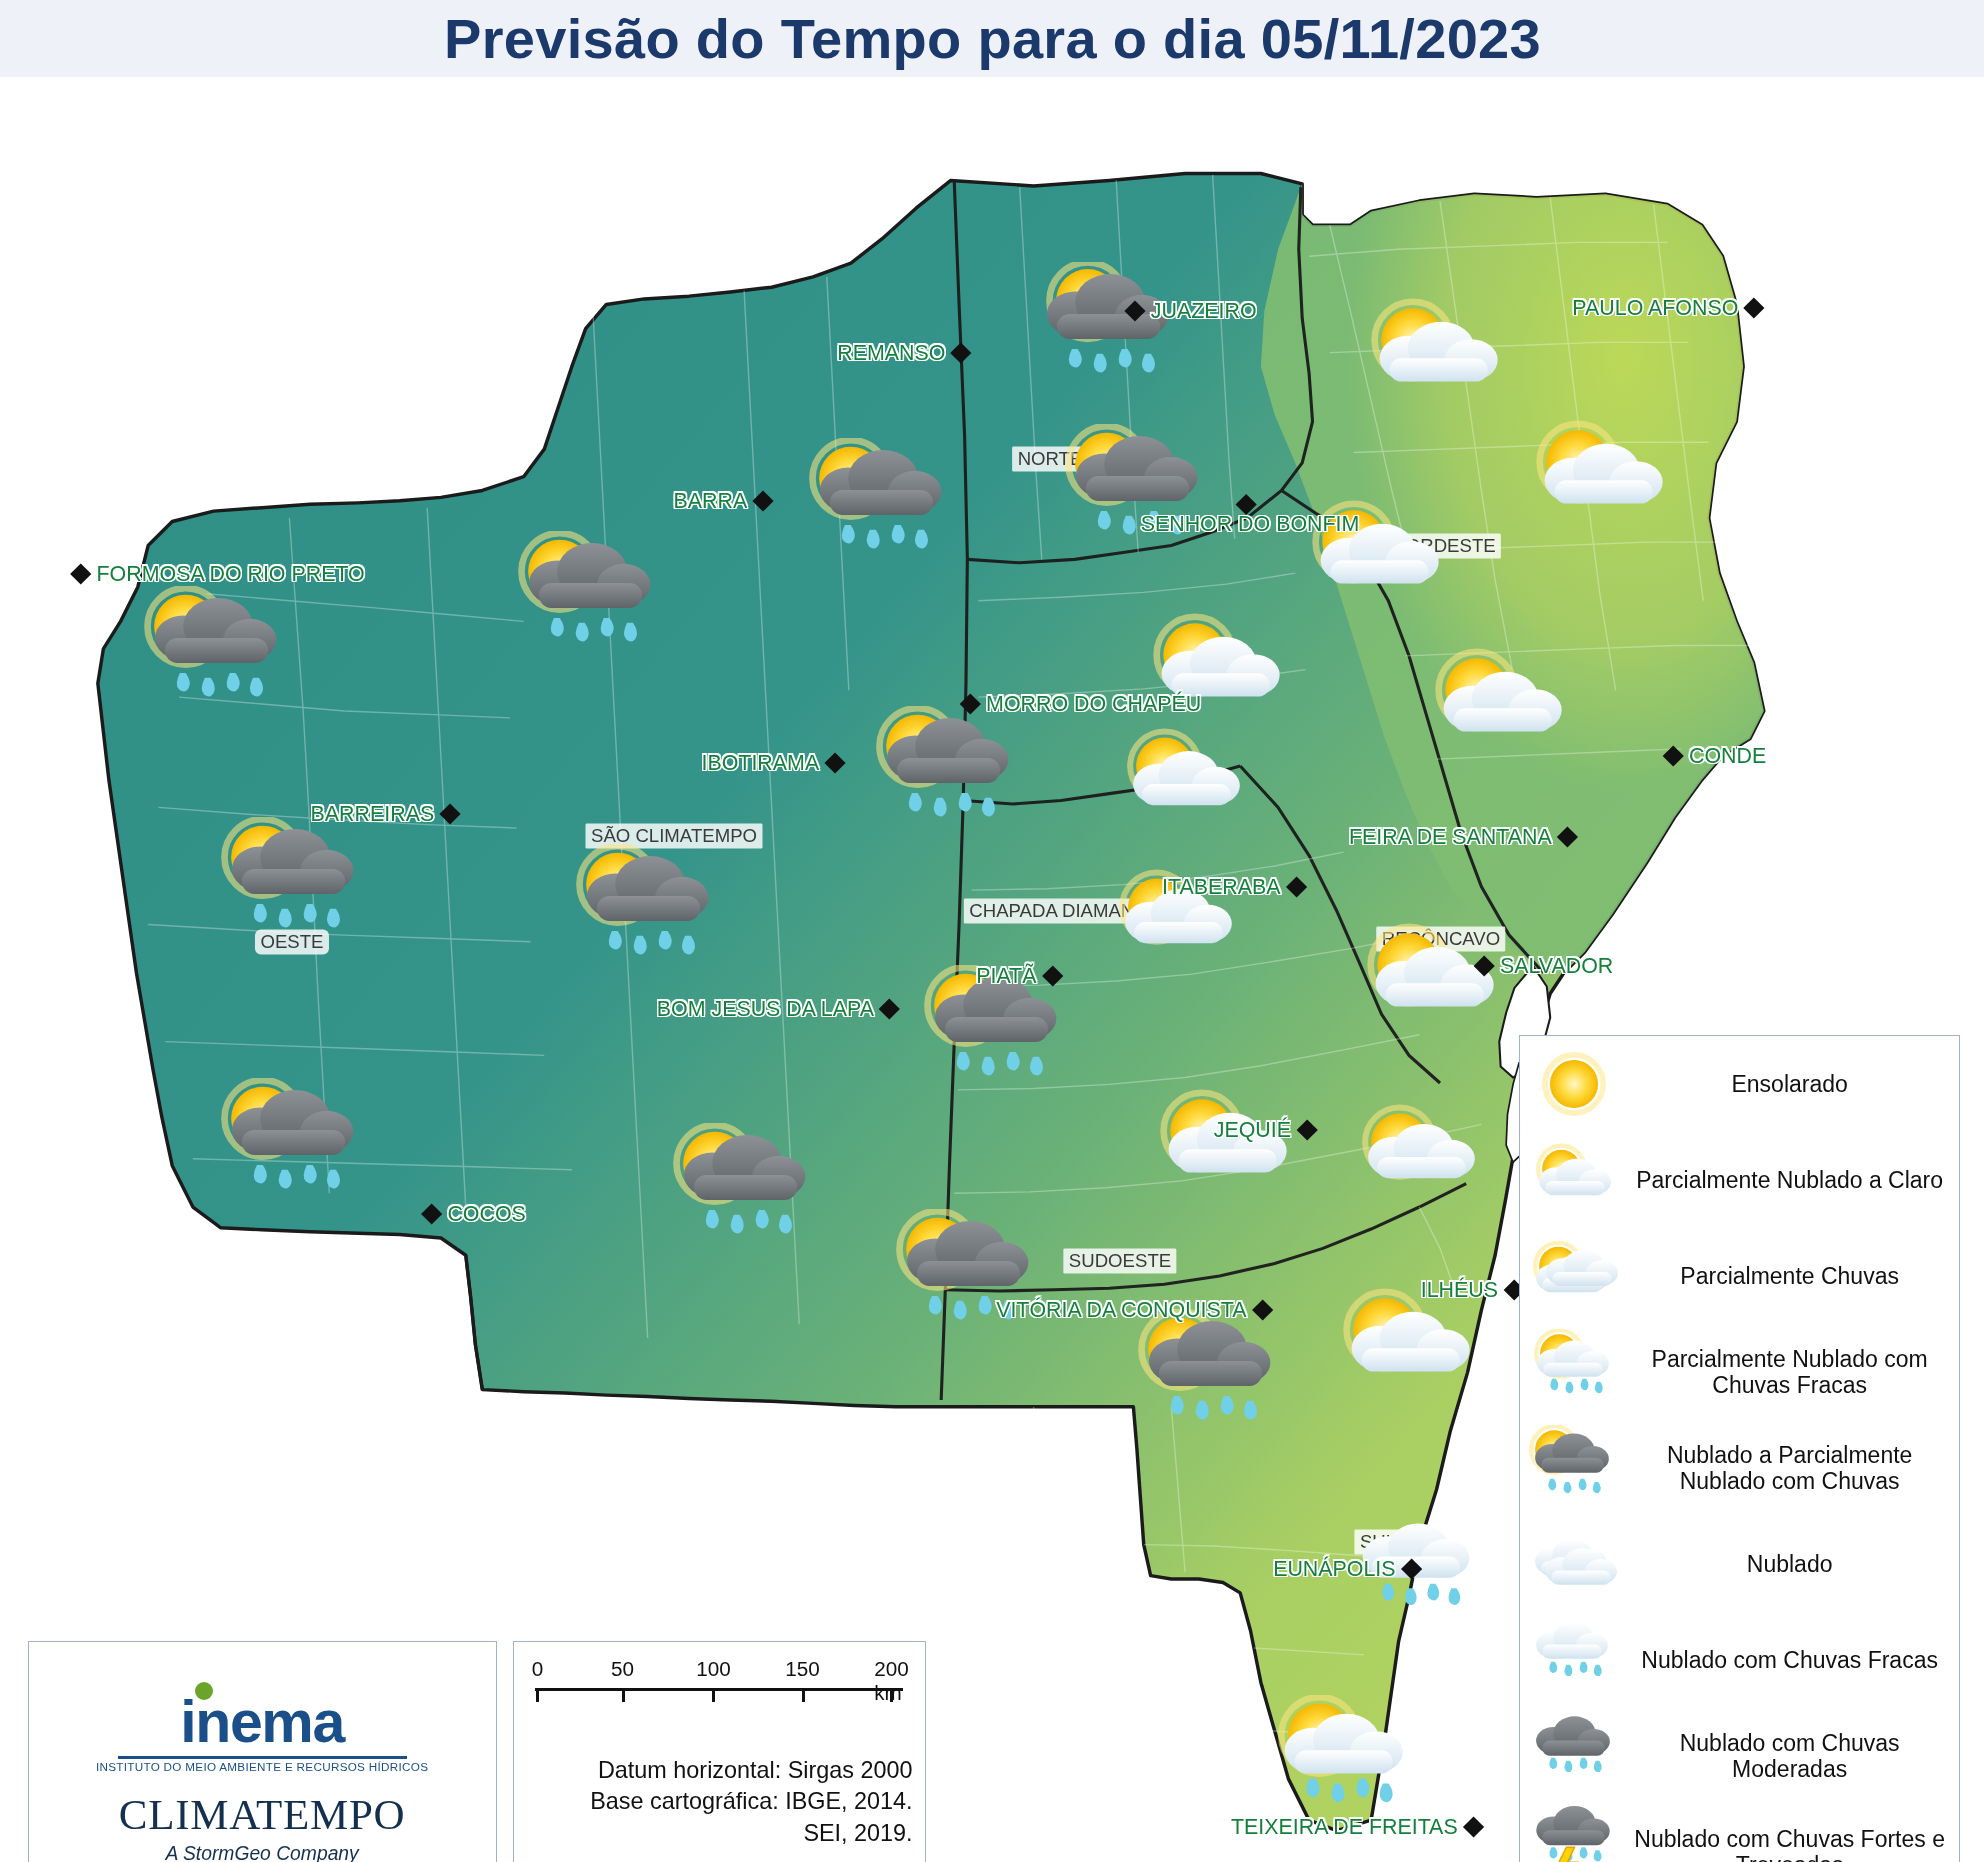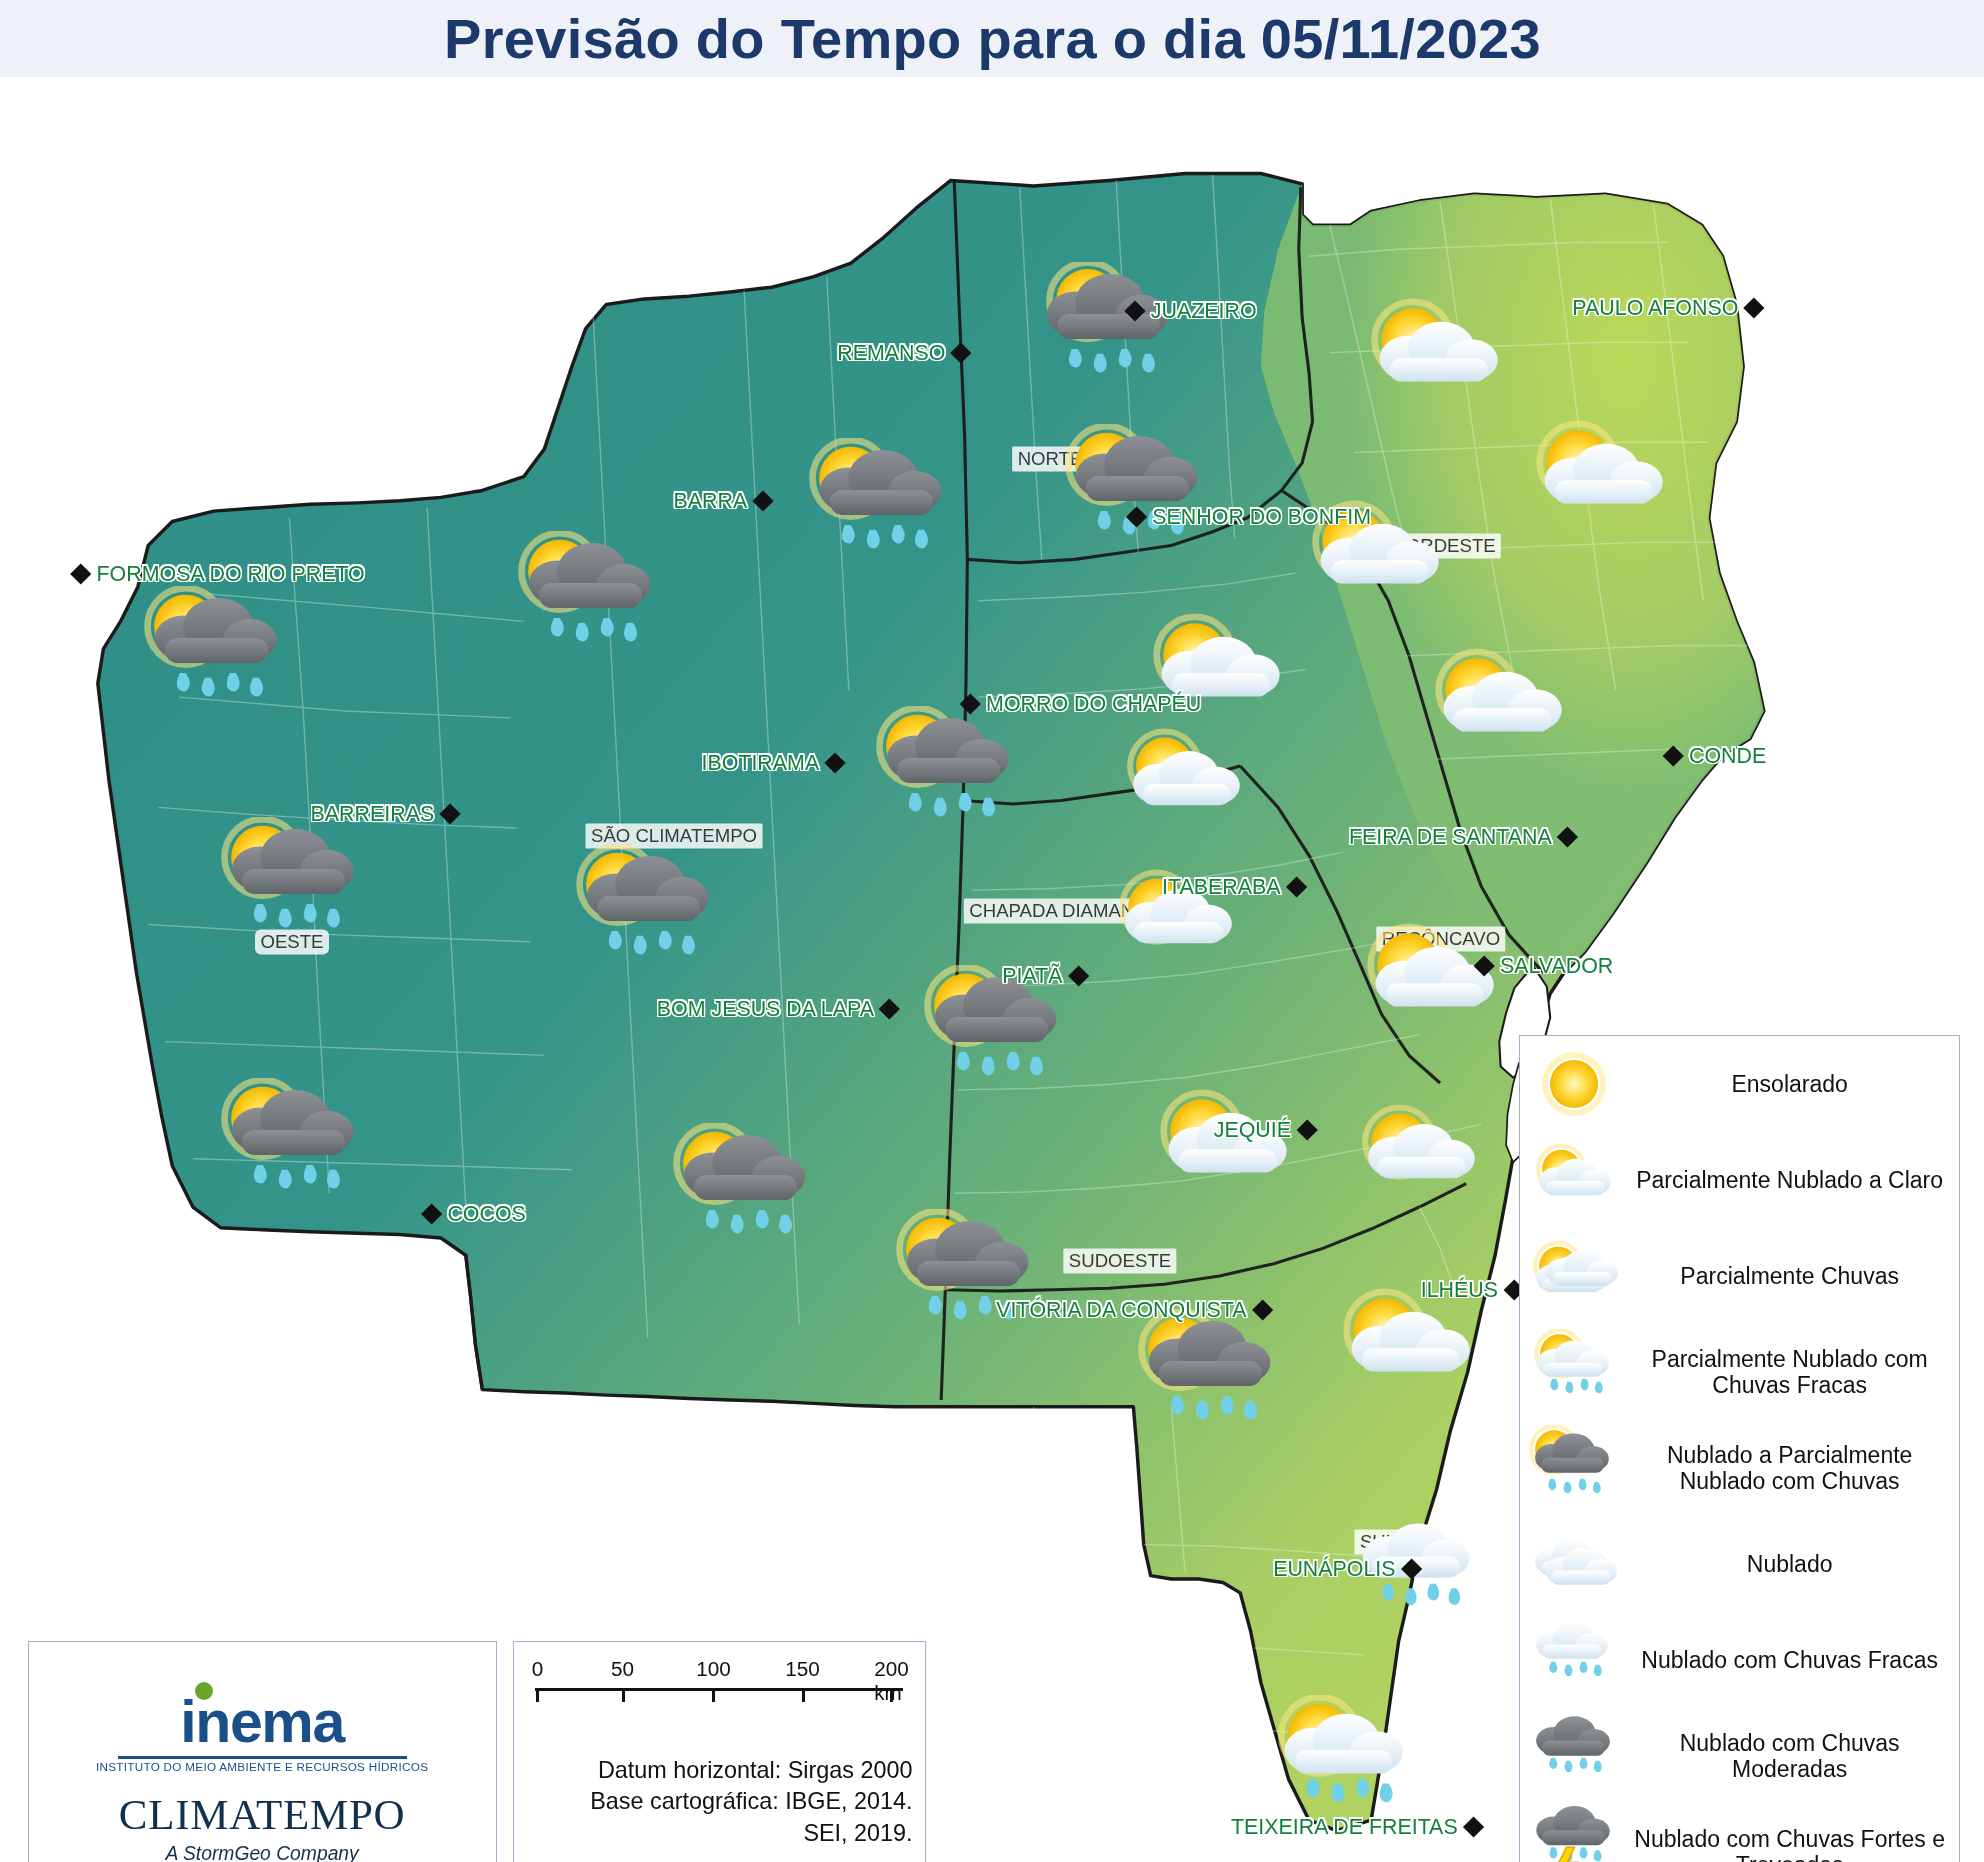--- a/index.html
+++ b/index.html
@@ -486,21 +486,21 @@
     <span class="marker"></span>
   </div>
   <div class="city lbl-left" style="left:1667px;top:231px;">
     <span class="cname">PAULO AFONSO</span>
     <span class="marker"></span>
   </div>
   <div class="city lbl-left" style="left:722px;top:424px;">
     <span class="cname">BARRA</span>
     <span class="marker"></span>
   </div>
-  <div class="city lbl-right" style="left:1250px;top:440px;">
+  <div class="city lbl-right" style="left:1250px;top:440px;flex-direction:column;">
     <span class="marker"></span>
     <span class="cname">SENHOR DO BONFIM</span>
   </div>
   <div class="city lbl-right" style="left:219px;top:497px;">
     <span class="marker"></span>
     <span class="cname">FORMOSA DO RIO PRETO</span>
   </div>
   <div class="city lbl-right" style="left:1082px;top:627px;">
     <span class="marker"></span>
     <span class="cname">MORRO DO CHAPÉU</span>
@@ -522,21 +522,21 @@
     <span class="marker"></span>
   </div>
   <div class="city lbl-left" style="left:1233px;top:810px;">
     <span class="cname">ITABERABA</span>
     <span class="marker"></span>
   </div>
   <div class="city lbl-right" style="left:1545px;top:889px;">
     <span class="marker"></span>
     <span class="cname">SALVADOR</span>
   </div>
-  <div class="city lbl-left" style="left:1044px;top:899px;">
+  <div class="city lbl-left" style="left:1018px;top:899px;">
     <span class="cname">PIATÃ</span>
     <span class="marker"></span>
   </div>
   <div class="city lbl-left" style="left:777px;top:932px;">
     <span class="cname">BOM JESUS DA LAPA</span>
     <span class="marker"></span>
   </div>
   <div class="city lbl-left" style="left:1264px;top:1053px;">
     <span class="cname">JEQUIÉ</span>
     <span class="marker"></span>

